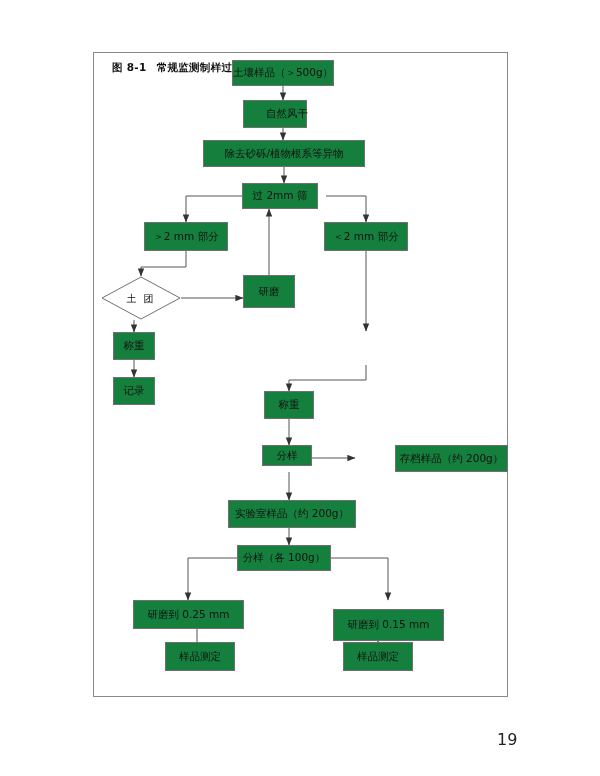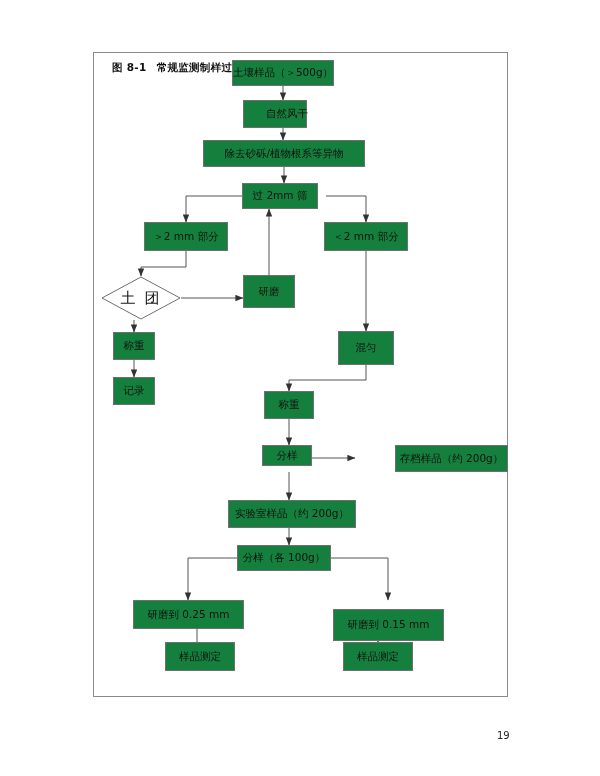--- a/index.html
+++ b/index.html
@@ -37,21 +37,21 @@
     letter-spacing: 0.3px;
     white-space: nowrap;
     color: #111;
   }
   #figure-caption .cap-num { margin-right: 10px; }
 
   #page-number {
     position: absolute;
     left: 497px;
     top: 730px;
-    font-size: 10px;
+    font-size: 16px;
     color: #222;
   }
 
   
   #flow-canvas {
     position: absolute;
     left: 0;
     top: 0;
     width: 600px;
     height: 776px;
@@ -77,21 +77,21 @@
     background: transparent;
   }
   .diamond-shape {
     position: absolute;
     left: 0; top: 0;
     width: 100%; height: 100%;
   }
   .diamond-label {
     position: relative;
     z-index: 2;
-    font-size: 15px;
+    font-size: 10px;
     letter-spacing: 2px;
   }
   svg.conn {
     position: absolute;
     left: 0; top: 0;
     width: 600px;
     height: 776px;
     z-index: 1;
     pointer-events: none;
   }
@@ -189,23 +189,20 @@
   </div>
 
   <div class="node" style="left:243px; top:275px; width:52px; height:33px;">
     <span>研磨</span>
   </div>
 
   <div class="node" style="left:113px; top:332px; width:42px; height:28px;">
     <span>称重</span>
   </div>
 
-  <div class="node" style="left:338px; top:331px; width:56px; height:34px;">
-    <span>混匀</span>
-  </div>
 
   <div class="node" style="left:113px; top:377px; width:42px; height:28px;">
     <span>记录</span>
   </div>
 
   <div class="node" style="left:264px; top:391px; width:50px; height:28px;">
     <span>称重</span>
   </div>
 
   <div class="node" style="left:262px; top:445px; width:50px; height:21px;">

